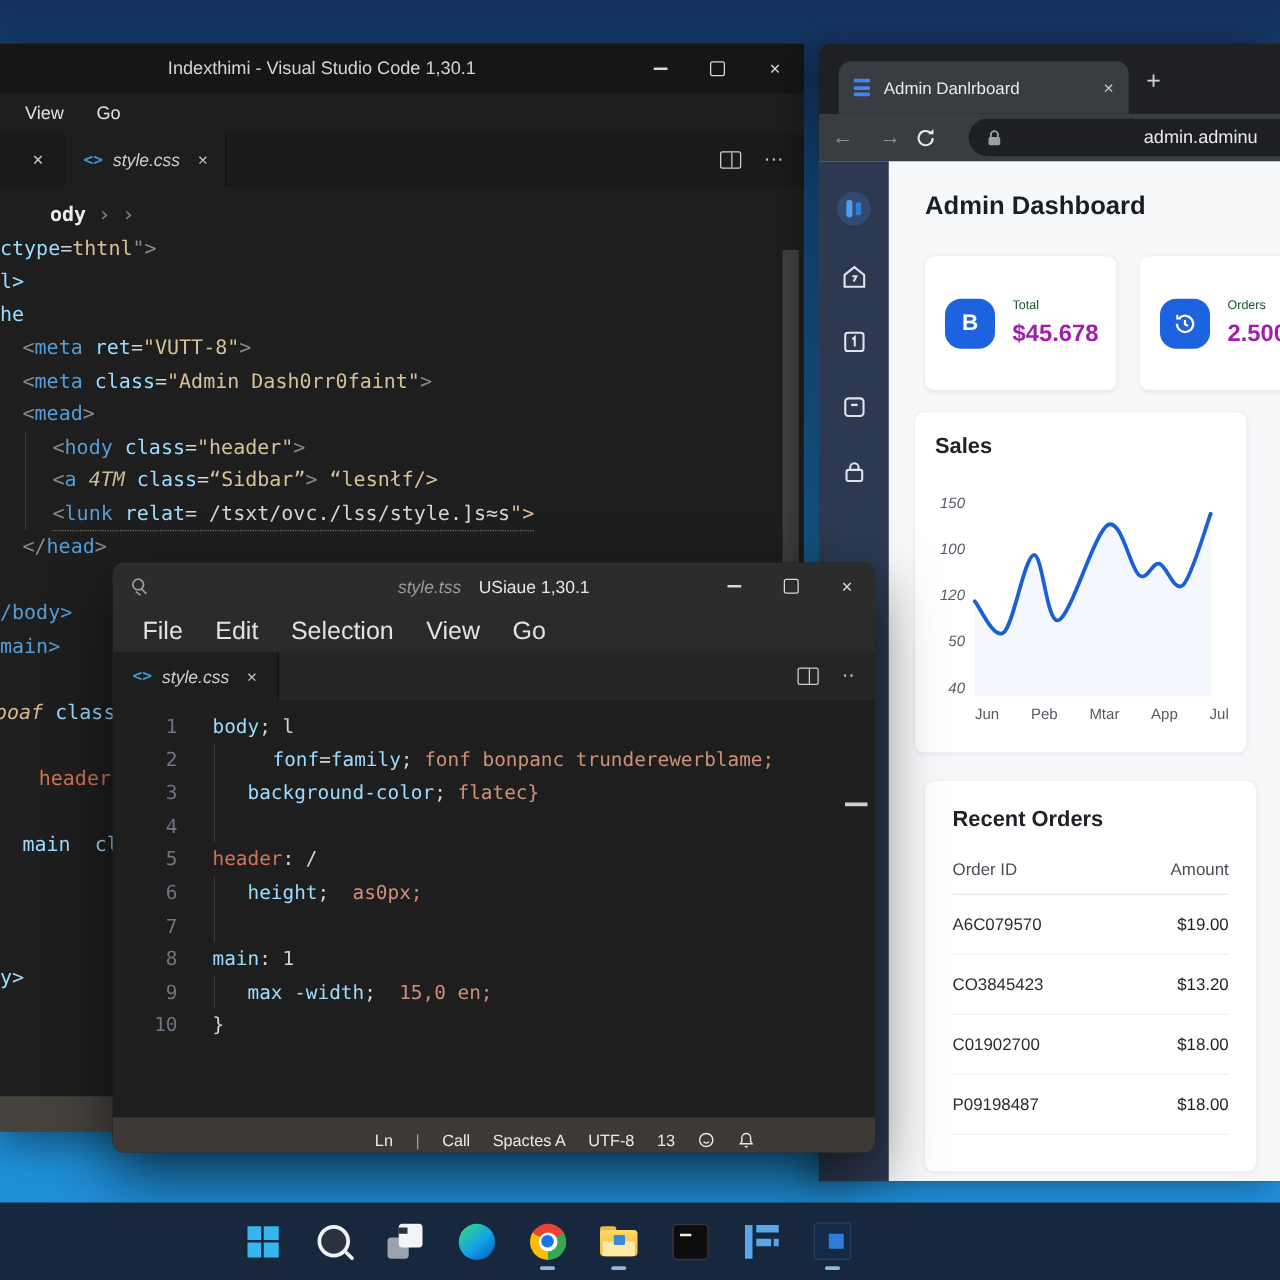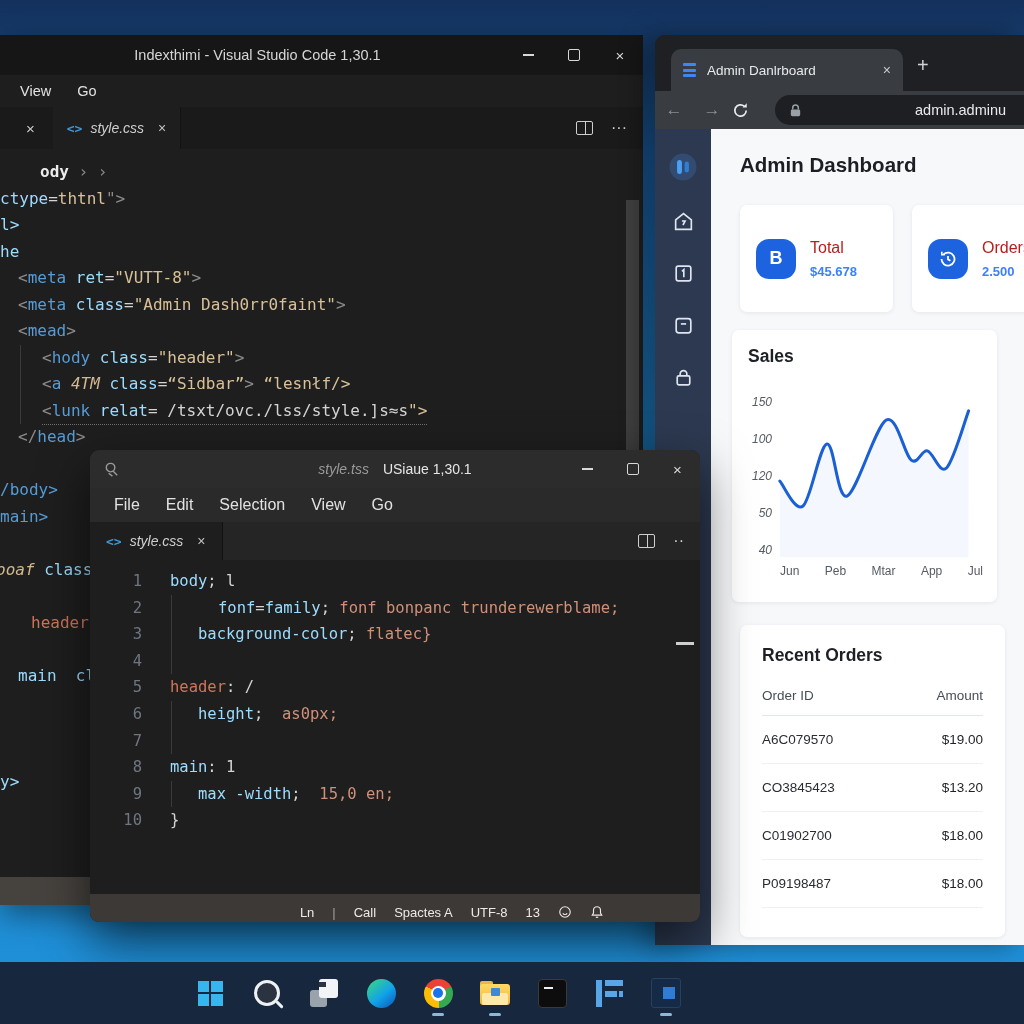--- a/index.html
+++ b/index.html
@@ -38,21 +38,21 @@
   .guide{position:absolute;top:0;bottom:0;width:1px;background:#3a3a3a;}
   .vscroll{position:absolute;background:#3f3f3f;}
   .vs-back .statusbar{position:absolute;left:0;bottom:0;width:100%;height:28px;background:#46433f;}
   
   .vs-front{left:90px;top:450px;width:610px;height:472px;background:#1e1e1e;border-radius:9px;
             box-shadow:0 20px 50px rgba(0,0,0,.6);z-index:3;overflow:hidden;}
   .vs-front .titlebar{height:38px;background:#2c2c2c;display:flex;align-items:center;position:relative;color:#e6e6e6;font-size:14px;}
   .vs-front .title-center{position:absolute;left:0;right:0;text-align:center;pointer-events:none;}
   .title-file{font-style:italic;color:#9a9a9a;margin-right:14px;}
   .vs-front .winctl .ctl{width:45px;}
-  .vs-front .menubar{height:34px;background:#2a2a2a;gap:26px;padding-left:24px;font-size:16px;}
+  .vs-front .menubar{height:34px;background:#2a2a2a;gap:26px;padding-left:24px;font-size:20px;}
   .vs-front .tabbar{height:38px;background:#252526;}
   .vs-front .tab{padding:0 16px;}
   .vs-front .editor{height:326px;padding-top:8px;font-size:15.5px;}
   .gutter{width:52px;text-align:right;color:#6e7681;flex:0 0 52px;}
   .codepart{margin-left:28px;position:relative;white-space:pre;}
   .mini-mark{position:absolute;right:6px;top:192px;width:18px;height:3px;background:#cfcfcf;}
   .vs-front .statusbar{height:36px;background:#3c3936;display:flex;align-items:center;justify-content:flex-end;
                        gap:18px;padding-right:96px;color:#eceae6;font-size:13px;}
   .status-div{opacity:.55;}
   
@@ -72,22 +72,22 @@
            display:flex;align-items:center;padding-left:13px;}
   .url-text{color:#e8eaed;font-size:14.5px;margin-left:112px;white-space:nowrap;}
   .bcontent{position:relative;height:816px;background:#f7f8fa;display:flex;}
   .bsidebar{width:56px;background:#2c3950;display:flex;flex-direction:column;align-items:center;padding-top:24px;gap:29px;flex:0 0 56px;}
   .bmain{flex:1;position:relative;}
   .dash-title{margin:24px 0 0 29px;font-size:20.5px;font-weight:700;color:#1b1e23;}
   .card{position:absolute;background:#fff;border-radius:7px;box-shadow:0 1px 4px rgba(20,30,60,.08);}
   .stat-card{top:76px;height:107px;display:flex;align-items:center;padding:0 16px;box-sizing:border-box;gap:14px;}
   .stat-icon{width:40px;height:40px;border-radius:13px;background:#1d63e0;color:#fff;display:flex;align-items:center;
              justify-content:center;font-size:18px;font-weight:700;flex:0 0 40px;}
-  .stat-label{font-size:16px;color:#b91c1c;}
-  .stat-value{font-size:13px;font-weight:700;color:#3b82f6;margin-top:7px;}
+  .stat-label{font-size:10px;color:#14532d;}
+  .stat-value{font-size:19px;font-weight:700;color:#a21caf;margin-top:7px;}
   .sales-card{left:21px;top:201px;width:265px;height:272px;padding:16px;box-sizing:border-box;}
   .card-h{font-size:17.5px;font-weight:700;color:#1d2025;}
   .chart-row{display:flex;margin-top:24px;font-style:italic;}
   .ylabels{width:30px;height:166px;display:flex;flex-direction:column;justify-content:space-between;
            align-items:flex-end;padding:4px 6px 0 0;box-sizing:border-box;color:#555b63;font-size:12px;}
   .xlabels{margin-left:30px;width:203px;display:flex;justify-content:space-between;margin-top:7px;
            color:#555b63;font-size:12px;padding:0 2px;}
   .orders-card{left:29px;top:496px;width:265px;height:312px;padding:20px 22px;box-sizing:border-box;}
   .thead{display:flex;justify-content:space-between;margin-top:22px;font-size:13.5px;color:#494e55;}
   .thead-rule{height:1px;background:#e3e6ea;margin-top:12px;}

